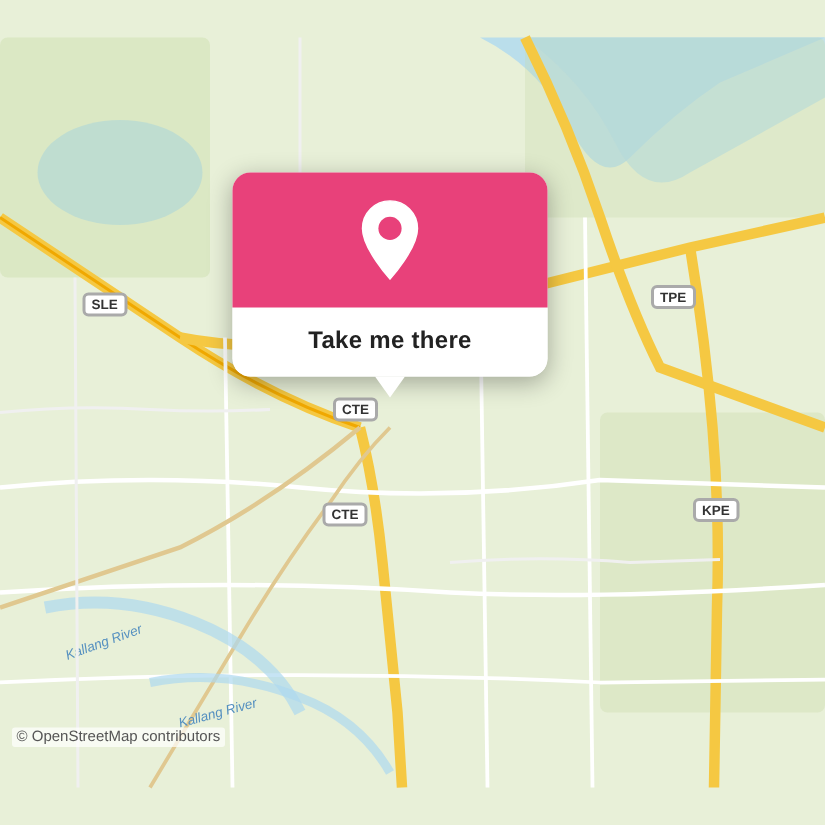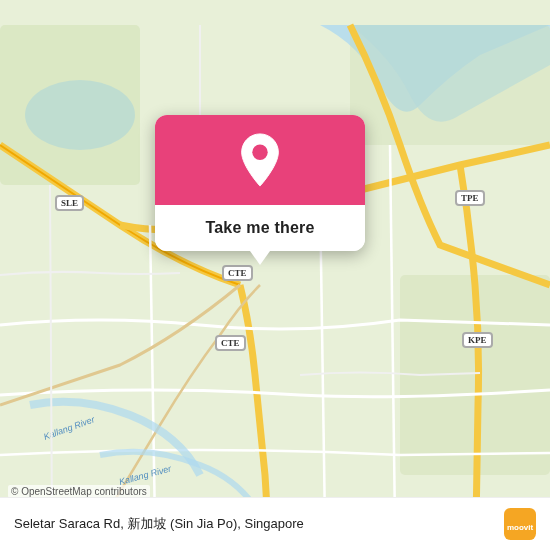--- a/index.html
+++ b/index.html
@@ -148,21 +148,20 @@
     .highway-badge {
       position: absolute;
       background: white;
       border: 2px solid #aaa;
       border-radius: 4px;
       font-size: 9px;
       font-weight: bold;
       color: #333;
       padding: 1px 4px;
       z-index: 5;
-      font-family: Liberation Serif, serif;
     }
   </style>
 </head>
 <body>
 
 <div id="map-container">
   <div id="map-bg"></div>
 
   <svg id="map-svg" viewBox="0 0 550 500" xmlns="http://www.w3.org/2000/svg">
 
@@ -210,44 +209,34 @@
 
   <div class="highway-badge" style="top:195px; left:55px;">
     <span>SLE</span>
   </div>
   <div class="highway-badge" style="top:265px; left:222px;">
     <span>CTE</span>
   </div>
   <div class="highway-badge" style="top:335px; left:215px;">
     <span>CTE</span>
   </div>
-  <div class="highway-badge" style="top:190px; left:455px;">
+  <div class="highway-badge" style="top:190px; left:434px;">
     <span>TPE</span>
   </div>
   <div class="highway-badge" style="top:332px; left:462px;text-align:right;">
     <span>KPE</span>
   </div>
 
   <div id="popup-card">
     <div id="popup-icon-area">
 
       <svg id="location-pin" viewBox="0 0 48 58" xmlns="http://www.w3.org/2000/svg">
         <path d="M24 2C13.5 2 5 10.5 5 21C5 35 24 56 24 56C24 56 43 35 43 21C43 10.5 34.5 2 24 2Z" fill="white" stroke="white" stroke-width="1"></path>
         <circle cx="24" cy="21" r="8" fill="#e8417a"></circle>
       </svg>
     </div>
     <button id="popup-button">Take me there</button>
     <div id="popup-triangle"></div>
   </div>
 
   <div id="copyright-text">© OpenStreetMap contributors</div>
 
-  <div id="bottom-bar">
-    <span id="address-text">Seletar Saraca Rd, 新加坡 (Sin Jia Po), Singapore</span>
-    <div id="moovit-logo">
-
-      <svg id="moovit-icon" viewBox="0 0 40 40" xmlns="http://www.w3.org/2000/svg">
-        <rect width="40" height="40" rx="8" fill="#f5a623"></rect>
-        <text x="20" y="27" font-size="10" font-weight="bold" fill="white" text-anchor="middle" font-family="Arial">moovit</text>
-      </svg>
-    </div>
-  </div>
 </div>
 
 </body></html>

